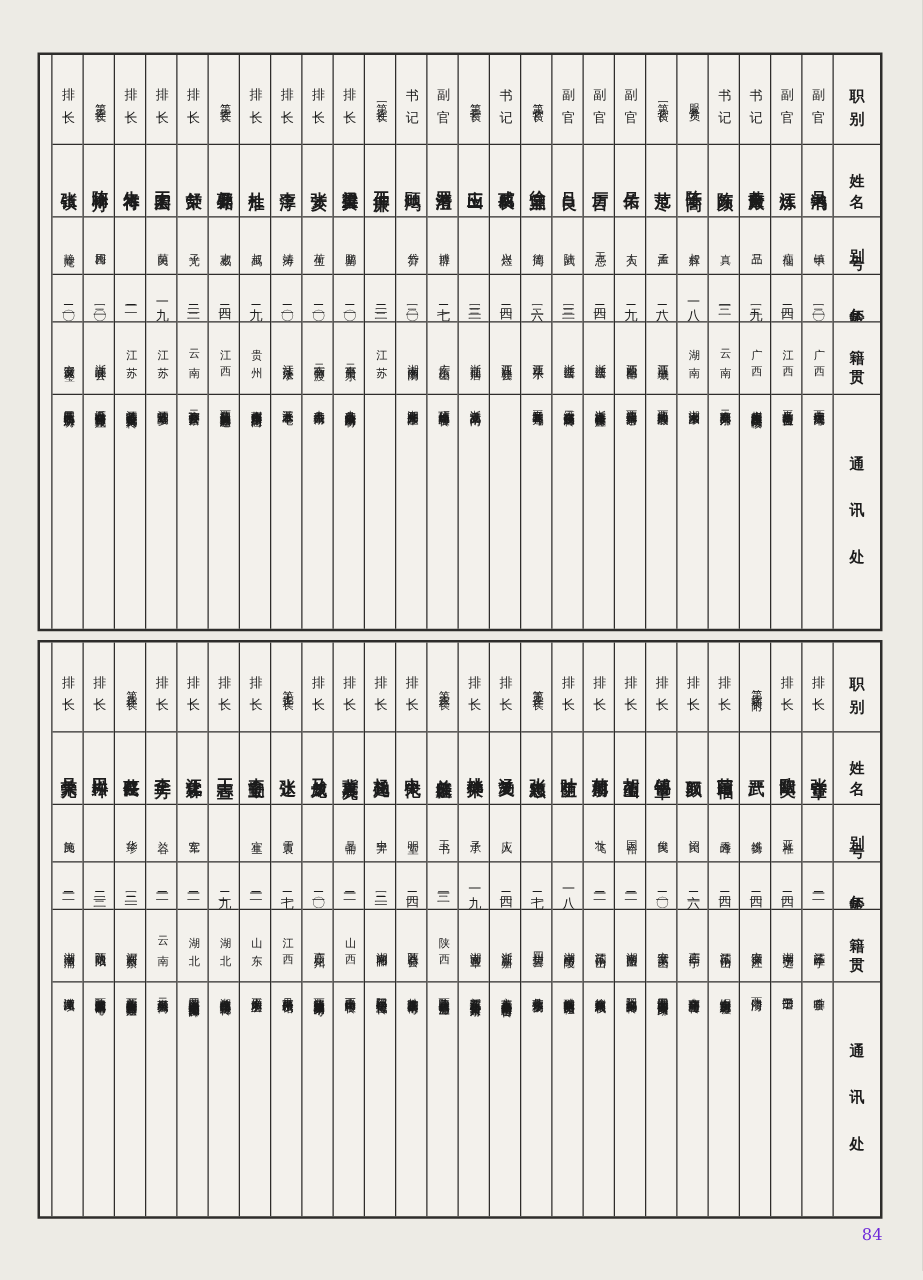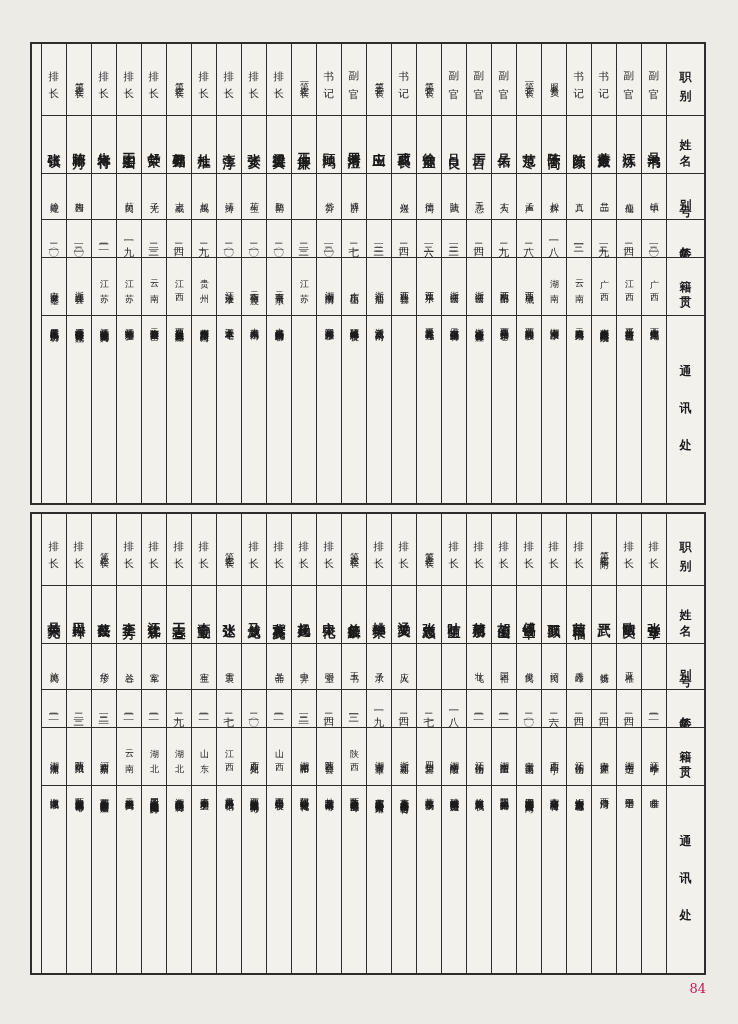--- a/index.html
+++ b/index.html
@@ -45,21 +45,21 @@
   .ad  { font-size:9px; line-height:1.2; letter-spacing:0.05em; }
   .hd  { font-size:12px; font-weight:600; }
   .h0 .hd { letter-spacing:1.5em; }
   .h1 .hd { letter-spacing:1.3em; }
   .h2 .hd { letter-spacing:0.6em; }
   .h3 .hd { letter-spacing:0.2em; }
   .h4 .hd { letter-spacing:1.3em; }
   .h5 .hd { letter-spacing:3.1em; }
   .page-number {
     position:absolute; right:32px; bottom:28px;
-    font-family:"DejaVu Serif","Liberation Serif",serif; font-size:13px; color:#be185d;
+    font-family:"DejaVu Serif","Liberation Serif",serif; font-size:13px; color:#6d28d9;
   }
 </style>
 </head>
 <body>
 
 <div class="page">
   <div class="tables">
     <div class="rtable" id="table-top">
         <div class="col header-col">
           <div class="cell r0 h0">

